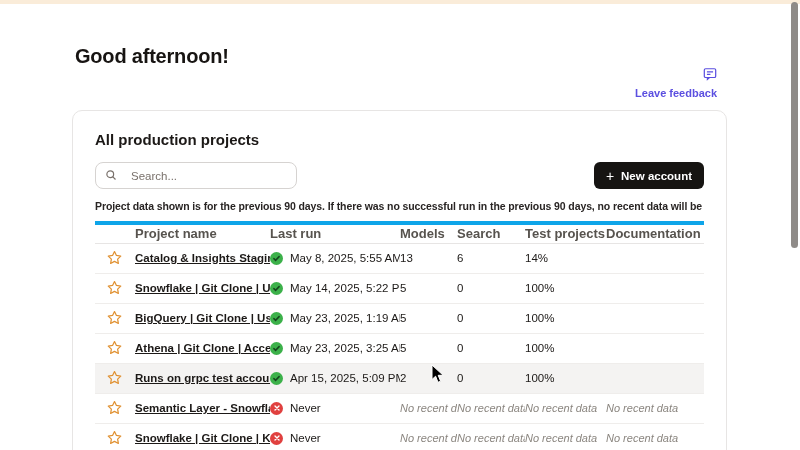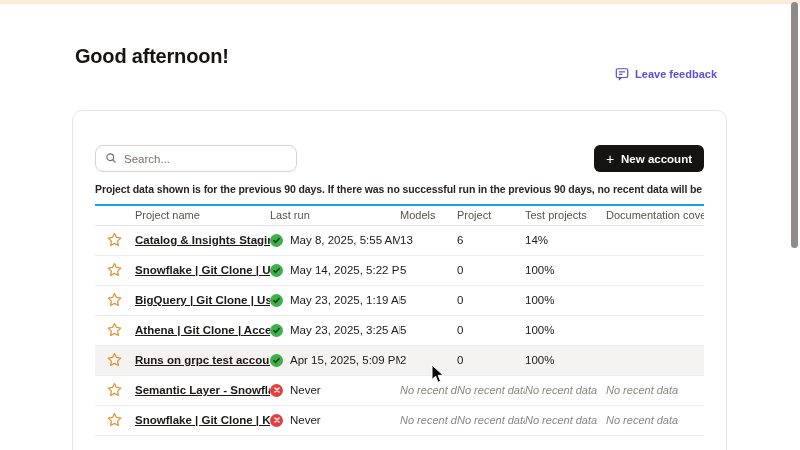--- a/index.html
+++ b/index.html
@@ -4,46 +4,46 @@
 <style>
   * { margin:0; padding:0; box-sizing:border-box; }
   html,body { width:800px; height:450px; overflow:hidden; background:#fff;
     font-family:"Liberation Sans", sans-serif; color:#1c1917; }
   .top-strip { position:absolute; left:0; top:0; width:800px; height:4px; background:#faecd9; }
   .scroll-thumb { position:absolute; right:2px; top:2px; width:7px; height:246px;
     background:#8f8b88; border-radius:4px; }
 
   .greeting { position:absolute; left:75px; top:45px; font-size:20px; font-weight:700;
     letter-spacing:-0.2px; color:#171412; }
-  .feedback-link { position:absolute; right:83px; top:67px; display:flex; align-items:center;
-    gap:6px; color:#5b4fe0; font-size:11px; font-weight:700; cursor:pointer; }
+  .feedback-link { position:absolute; right:83px; top:67px; display:flex; align-items:flex-end;
+    gap:6px; color:#5b4fe0; font-size:11px; font-weight:700; cursor:pointer;flex-direction:column; }
   .feedback-link svg { display:block; }
 
   .card { position:absolute; left:72px; top:110px; width:655px; height:400px;
     background:#fff; border:1px solid #e7e5e4; border-radius:10px; padding:20px 22px 0 22px; }
   .card-title { font-size:15px; font-weight:700; color:#1c1917; }
 
   .controls-row { margin-top:14px; display:flex; align-items:center; justify-content:space-between; }
   .search-box { width:202px; height:27px; border:1px solid #d6d3d1; border-radius:8px;
-    display:flex; align-items:center; padding:0 9px; gap:7px; background:#fff; }
+    display:flex; align-items:center; padding:0 9px; gap:14px; background:#fff; }
   .search-box input { border:none; outline:none; flex:1; font-size:11.5px;
     font-family:"Liberation Sans", sans-serif; color:#44403c; background:transparent; }
   .search-box input::placeholder { color:#79716b; }
   .new-project-btn { height:27px; background:#161412; color:#fff; border:none; border-radius:6px;
     display:flex; align-items:center; gap:7px; padding:0 12px; font-size:11.5px; font-weight:600;
     font-family:"Liberation Sans", sans-serif; cursor:pointer; }
   .new-project-btn .plus { font-size:14px; font-weight:400; line-height:1; }
 
   .notice { margin-top:11px; font-size:10.5px; font-weight:700; color:#292524;
     white-space:nowrap; overflow:hidden; letter-spacing:-0.1px; }
 
   .table-clip { margin-top:9px; width:609px; overflow:hidden; }
   table { border-collapse:collapse; table-layout:fixed; width:671px; }
-  thead th { height:20px; font-size:11px; font-weight:400; color:#57534e; text-align:left;
-    border-top:2px solid #0ea5e9; border-bottom:1px solid #e7e5e4; white-space:nowrap; }
+  thead th { height:20px; font-size:13px; font-weight:700; color:#57534e; text-align:left;
+    border-top:4px solid #0ea5e9; border-bottom:1px solid #e7e5e4; white-space:nowrap; }
   th.num, td.num { text-align:left; }
   tbody td { height:30px; border-bottom:1px solid #efedeb; font-size:11.5px;
     white-space:nowrap; overflow:hidden; vertical-align:middle; }
   tr.highlighted td { background:#f4f3f2; }
   td.doc-cell { padding-right:25px; }
 
   .star-cell { text-align:left; padding-left:12px; }
   .star-btn { display:inline-flex; cursor:pointer; }
   .name-cell { padding-right:20px; }
   .project-link { font-weight:600; color:#1c1917; text-decoration:underline; cursor:pointer; }
@@ -69,20 +69,21 @@
     <svg width="14" height="14" viewBox="0 0 16 16" fill="none" stroke="#5b4fe0" stroke-width="1.4">
       <rect x="1.5" y="2" width="13" height="10" rx="1.5"></rect>
       <path d="M4.5 5.5h7M4.5 8.5h4"></path>
       <path d="M5 12v2.2L7.5 12"></path>
     </svg>
   </span>
   <span>Leave feedback</span>
 </div>
 
 <div class="card">
+  <div class="card-title">All production projects</div>
 
   <div class="controls-row">
     <div class="search-box">
       <span>
         <svg width="12" height="12" viewBox="0 0 16 16" fill="none" stroke="#79716b" stroke-width="1.6">
           <circle cx="7" cy="7" r="4.5"></circle>
             <path d="M10.5 10.5L14 14"></path>
         </svg>
       </span>
       <input type="text" placeholder="Search..." style="">
@@ -105,21 +106,21 @@
           <col style="width:68px">
           <col style="width:81px">
           <col style="width:160px">
       </colgroup>
       <thead>
         <tr>
           <th></th>
           <th>Project name</th>
           <th>Last run</th>
           <th class="num">Models</th>
-          <th class="num">Project</th>
+          <th class="num">Search</th>
           <th class="num">Test projects</th>
           <th class="num">Documentation coverage</th>
         </tr>
       </thead>
       <tbody>
 
         <tr class="row-success">
           <td class="star-cell"><span class="star-btn">
             <svg width="15" height="15" viewBox="0 0 24 24" fill="none" stroke="#e09132" stroke-width="2" stroke-linejoin="round">
                   <path d="M12 2.5l3.09 6.26L22 9.77l-5 4.87 1.18 6.88L12 18.27l-6.18 3.25L7 14.64 2 9.77l6.91-1.01L12 2.5z"></path>

